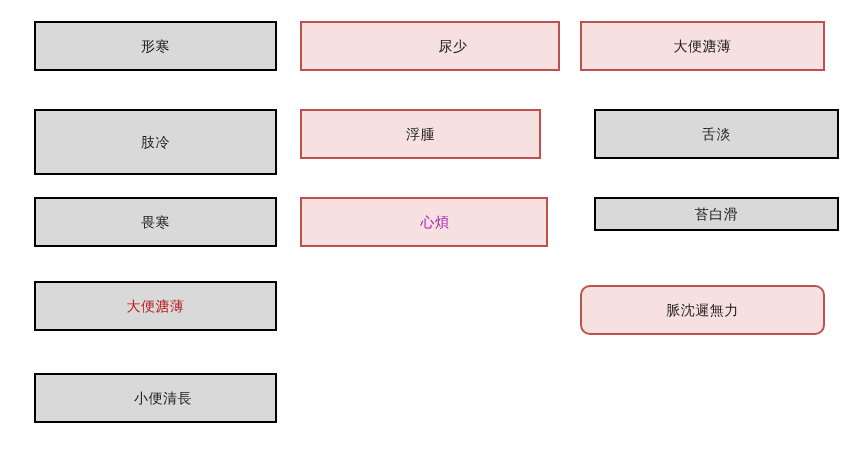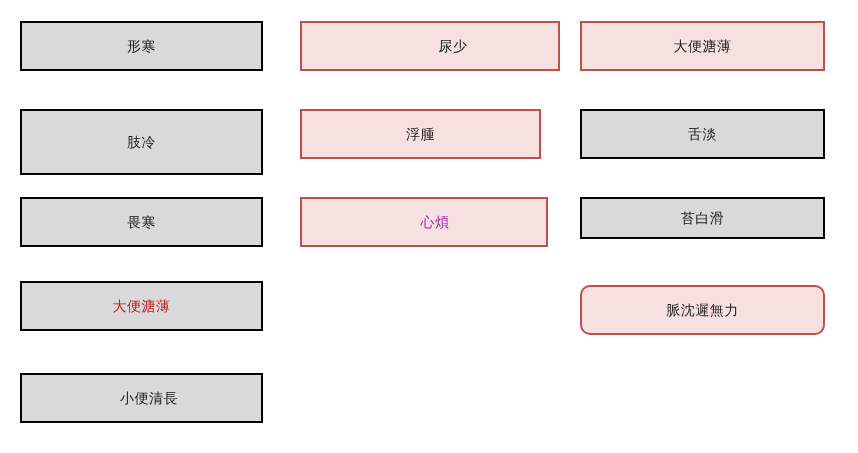--- a/index.html
+++ b/index.html
@@ -29,20 +29,21 @@
     font-size: 14px;
     line-height: 1.2;
     letter-spacing: 0.5px;
     white-space: nowrap;
     user-select: none;
   }
   .node.gray {
     background: #d9d9d9;
     border: 2px solid #000000;
     color: #1a1a1a;
+    margin-left: 14px;
   }
   .node.pink {
     background: #f6e0e0;
     border: 2px solid #c0504d;
     color: #1a1a1a;
   }
 </style>
 </head>
 <body style="background: rgb(255, 255, 255);">
 
@@ -50,15 +51,15 @@
     <div class="node gray" style="left: 20px; top: 21px; width: 243px; height: 50px; background: rgb(217, 217, 217); border-color: rgb(0, 0, 0); color: rgb(26, 26, 26);">形寒</div>
     <div class="node gray" style="left: 20px; top: 109px; width: 243px; height: 66px; background: rgb(217, 217, 217); border-color: rgb(0, 0, 0); color: rgb(26, 26, 26);">肢冷</div>
     <div class="node gray" style="left: 20px; top: 197px; width: 243px; height: 50px; background: rgb(217, 217, 217); border-color: rgb(0, 0, 0); color: rgb(26, 26, 26);">畏寒</div>
     <div class="node gray" style="left: 20px; top: 281px; width: 243px; height: 50px; background: rgb(217, 217, 217); border-color: rgb(0, 0, 0); color: #b91c1c;">大便溏薄</div>
     <div class="node gray" style="left: 20px; top: 373px; width: 243px; height: 50px; background: rgb(217, 217, 217); border-color: rgb(0, 0, 0); color: rgb(26, 26, 26); padding-left: 15px;">小便清長</div>
     <div class="node pink" style="left: 300px; top: 21px; width: 260px; height: 50px; background: rgb(246, 224, 224); border-color: rgb(192, 80, 77); color: rgb(26, 26, 26); padding-left: 46px;">尿少</div>
     <div class="node pink" style="left: 300px; top: 109px; width: 241px; height: 50px; background: rgb(246, 224, 224); border-color: rgb(192, 80, 77); color: rgb(26, 26, 26);">浮腫</div>
     <div class="node pink" style="left: 300px; top: 197px; width: 248px; height: 50px; background: rgb(246, 224, 224); border-color: rgb(192, 80, 77); color: #a21caf; padding-left: 22px;">心煩</div>
     <div class="node pink" style="left: 580px; top: 21px; width: 245px; height: 50px; background: rgb(246, 224, 224); border-color: rgb(192, 80, 77); color: rgb(26, 26, 26);">大便溏薄</div>
     <div class="node gray" style="left: 580px; top: 109px; width: 245px; height: 50px; background: rgb(217, 217, 217); border-color: rgb(0, 0, 0); color: rgb(26, 26, 26);">舌淡</div>
-    <div class="node gray" style="left: 580px; top: 197px; width: 245px; height: 42px; background: rgb(217, 217, 217); border-color: rgb(0, 0, 0); color: rgb(26, 26, 26);">苔白滑</div>
+    <div class="node gray" style="left: 580px; top: 197px; width: 245px; height: 34px; background: rgb(217, 217, 217); border-color: rgb(0, 0, 0); color: rgb(26, 26, 26);">苔白滑</div>
     <div class="node pink" style="left: 580px; top: 285px; width: 245px; height: 50px; background: rgb(246, 224, 224); border-color: rgb(192, 80, 77); color: rgb(26, 26, 26); border-radius: 10px;">脈沈遲無力</div>
   </div>
 
 </body></html>

